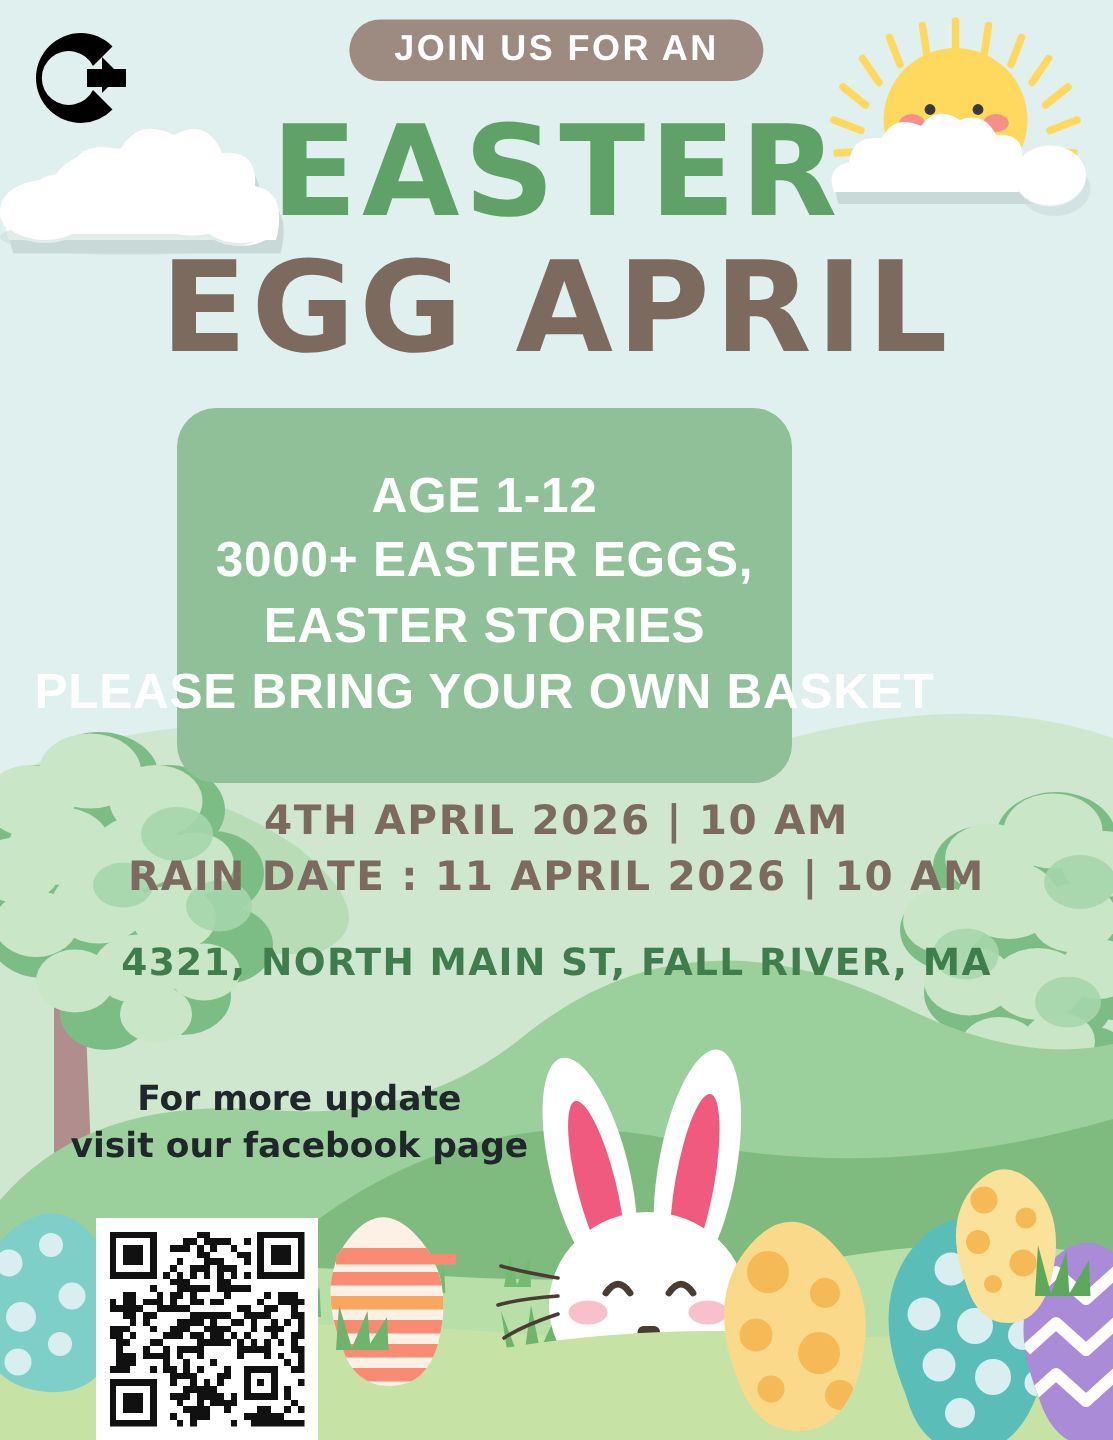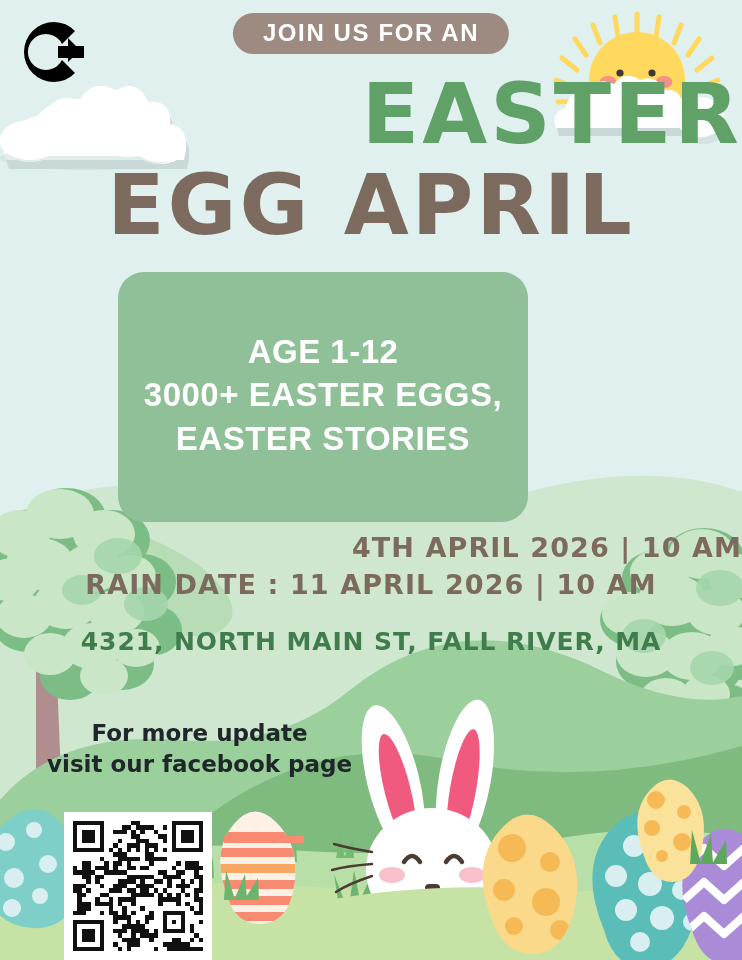--- a/index.html
+++ b/index.html
@@ -35,21 +35,21 @@
 
   
   .bigtitle {
     position:absolute; left:0; width:742px; text-align:center;
     font-family:"DejaVu Sans", sans-serif;
     font-weight:bold;
     letter-spacing:3px;
     line-height:1;
     white-space:nowrap;
   }
-  #title1 { top:72px;  font-size:84px; color:#5fa167;text-align:right; }
+  #title1 { top:72px;  font-size:84px; color:#5fa167; }
   #title2 { top:163px; font-size:84px; color:#7d6a5e; }
 
   
   #panel {
     position:absolute; left:118px; top:272px;
     width:410px; height:250px;
     background:#8fc098;
     border-radius:26px;
     display:flex; flex-direction:column;
     align-items:center; justify-content:center;
@@ -64,21 +64,21 @@
     white-space:nowrap;
   }
 
   
   #dates { position:absolute; left:0; top:530px; width:742px; text-align:center; }
   #dates .dline {
     font-family:"DejaVu Sans", sans-serif;
     font-weight:bold; letter-spacing:1.1px;
     color:#7d6a5e; white-space:nowrap;
   }
-  #dates .d1 { font-size:27px; line-height:1.35;text-align:right; }
+  #dates .d1 { font-size:27px; line-height:1.35; }
   #dates .d2 { font-size:27px; line-height:1.42; }
 
   #venue { position:absolute; left:0; top:625px; width:742px; text-align:center; }
   #venue .vline {
     font-family:"DejaVu Sans", sans-serif;
     font-weight:bold; letter-spacing:0.9px;
     color:#3f7d4c; white-space:nowrap;
     font-size:25px; line-height:1.38;
   }
 
@@ -444,20 +444,21 @@
 
   <div id="badge">JOIN US FOR AN</div>
 
   <div class="bigtitle" id="title1">EASTER</div>
   <div class="bigtitle" id="title2">EGG APRIL</div>
 
   <div id="panel">
     <div class="pline">AGE 1-12</div>
     <div class="pline">3000+ EASTER EGGS,</div>
     <div class="pline">EASTER STORIES</div>
+    <div class="pline">PLEASE BRING YOUR OWN BASKET</div>
   </div>
 
   <div id="dates">
     <div class="dline d1">4TH APRIL 2026 | 10 AM</div>
     <div class="dline d2">RAIN DATE : 11 APRIL 2026 | 10 AM</div>
   </div>
 
   <div id="venue">
     <div class="vline">4321, NORTH MAIN ST, FALL RIVER, MA</div>
   </div>

